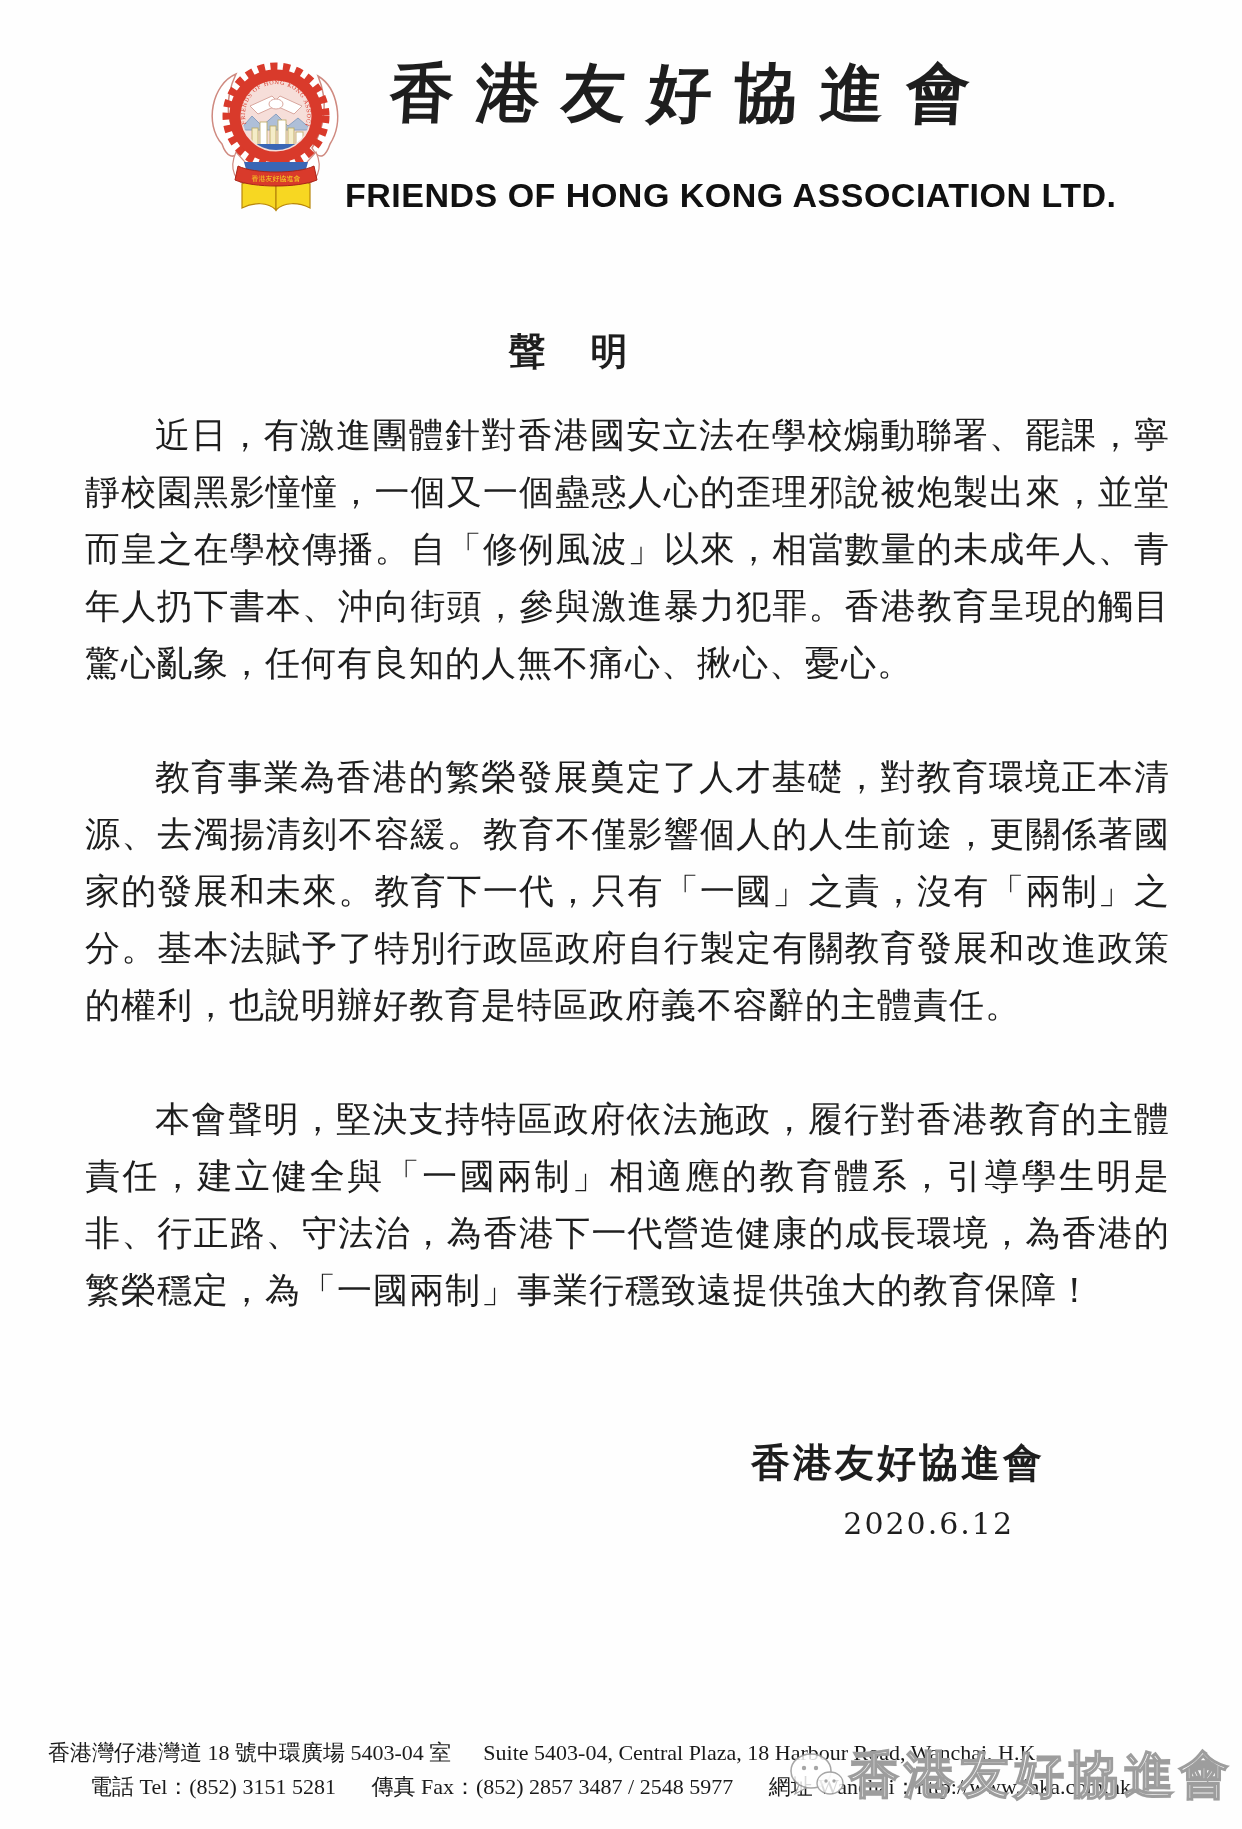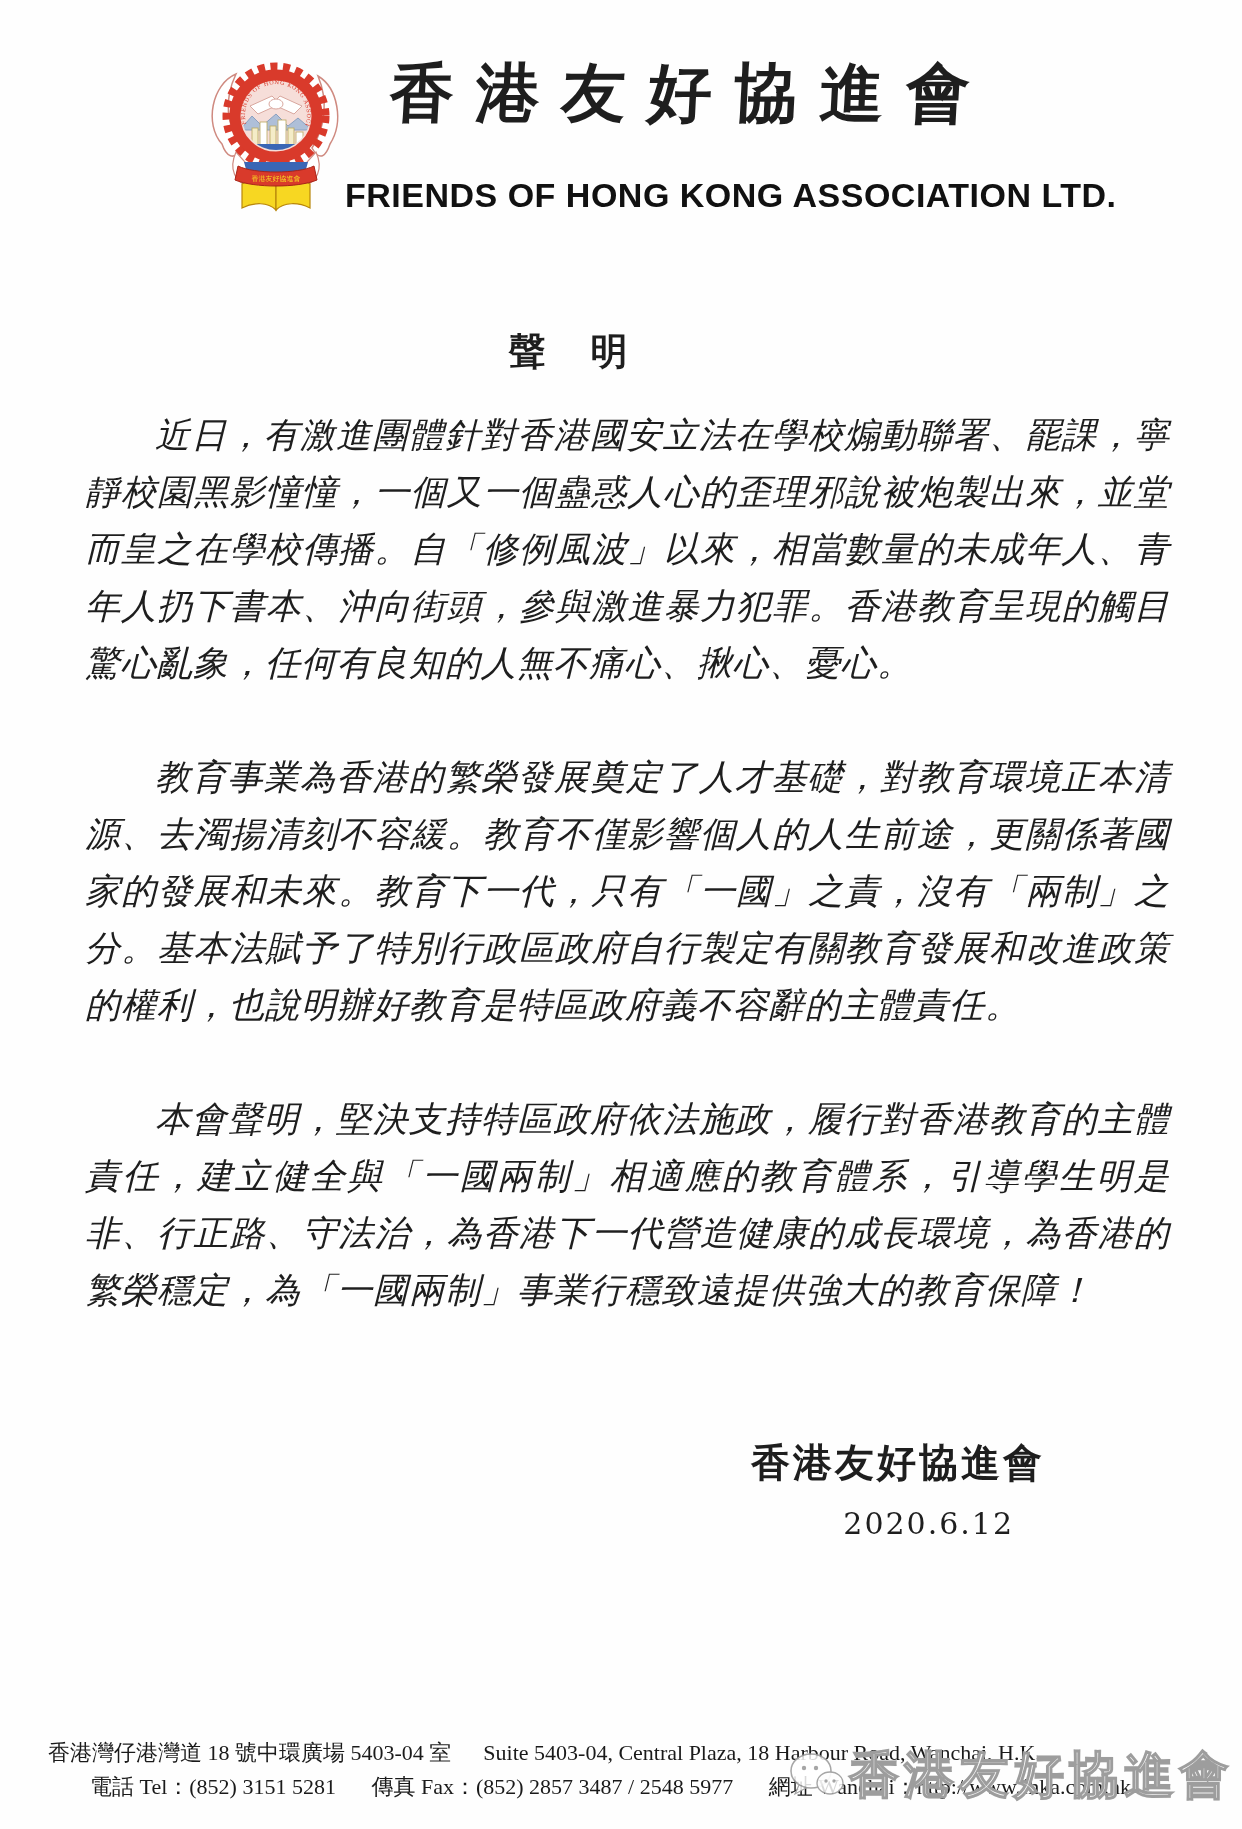--- a/index.html
+++ b/index.html
@@ -42,21 +42,21 @@
     text-align:center;
     font-size:37px; font-weight:bold;
     letter-spacing:4px;
     margin-top:34px;
   }
   .body-text {
     position:absolute; left:85px; top:407px; width:1085px;
     font-size:35px; line-height:57px; letter-spacing:1px;
     text-align:justify;
   }
-  .body-text p { text-indent:2em; margin:0 0 57px 0;font-style:italic; }
+  .body-text p { text-indent:2em; margin:0 0 57px 0; }
 
   .signature {
     position:absolute; left:0; right:197px; top:1436px;
     text-align:right;
     font-size:39px; font-weight:600; letter-spacing:3px;
   }
   .sig-date {
     position:absolute; left:0; right:228px; top:1506px;
     text-align:right;
     font-size:30px; letter-spacing:2px;margin-left:8px;

